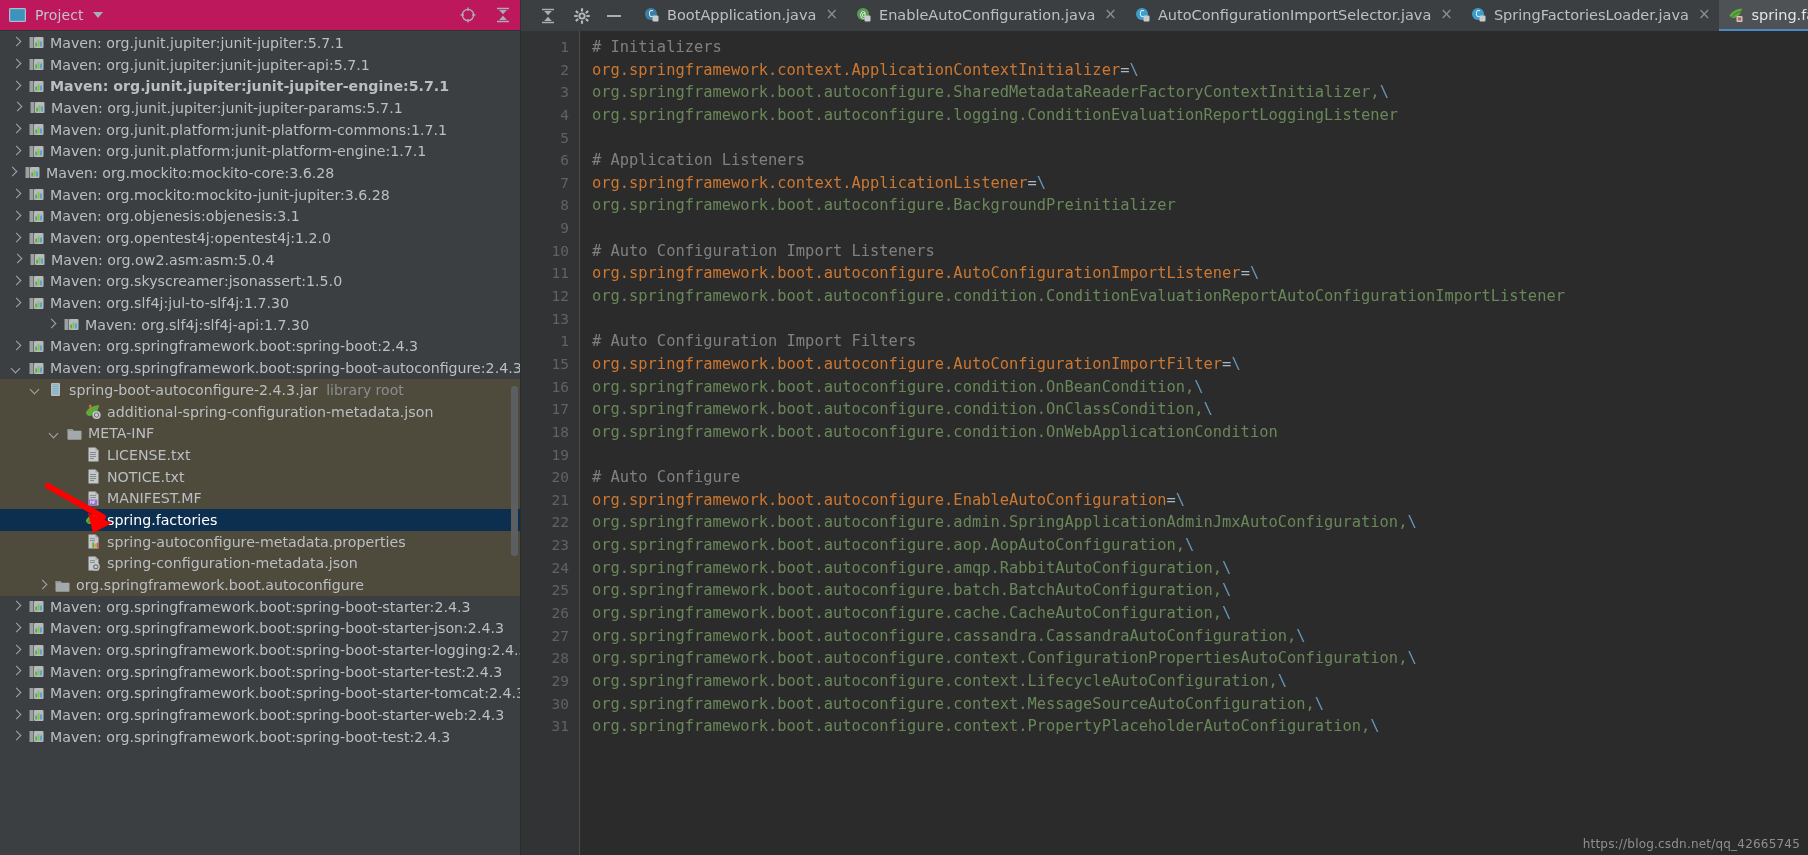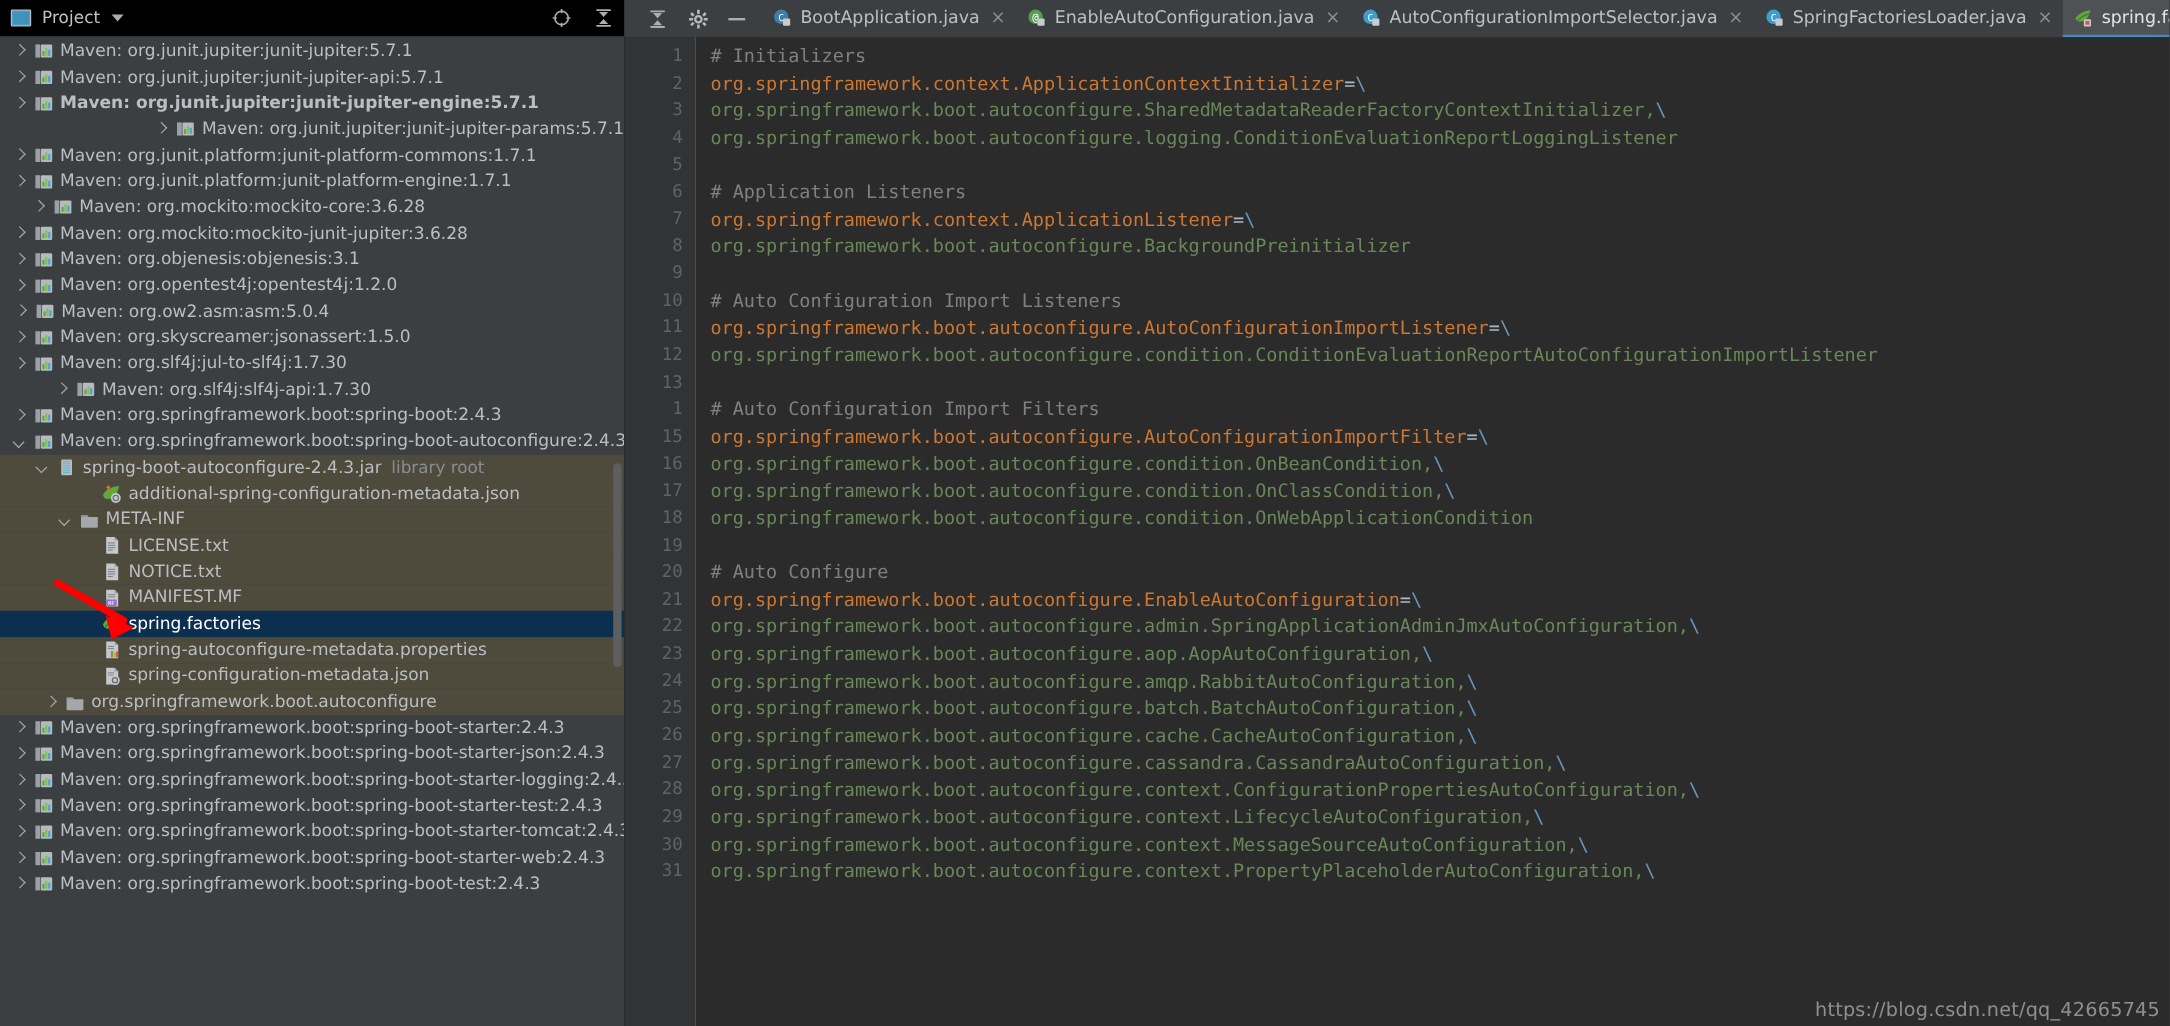--- a/index.html
+++ b/index.html
@@ -21,21 +21,21 @@
 
   
   .topbar {
     display: flex; align-items: stretch;
     height: 31px; min-height: 31px;
     background: #3c3f41;
   }
   .tool-head {
     width: 520px; min-width: 520px;
     display: flex; align-items: center;
-    background: #000000;
+    background: #be185d;
     border-bottom: 1px solid #323232;
     box-sizing: border-box;
     padding-left: 9px;
     position: relative;
     text-align: right;
   }
   .proj-icon {
     width: 17px; height: 14px;
     border: 1.5px solid #b8bcc0;
     border-radius: 1px;
@@ -211,21 +211,21 @@
   .c-eq  { color: #a9b7c6; }
 
   
   .marker-stripe {
     position: absolute; right: 0; top: 0; bottom: 0;
     width: 12px; background: #2b2b2b;
   }
 
   .watermark {
     position: absolute; right: 8px; bottom: 4px;
-    color: #8d9093; font-size: 16px;
+    color: #8d9093; font-size: 12px;
     font-family: "DejaVu Sans", "Liberation Sans", sans-serif;
     letter-spacing: .2px;
     pointer-events: none;
   }
 </style>
 </head>
 <body>
 
 <div id="app">
 
@@ -388,21 +388,21 @@
             <svg width="17" height="17" viewBox="0 0 17 17">
               <rect x="1.5" y="3" width="4" height="11" fill="#9aa0a4"></rect>
               <rect x="6" y="3" width="9.5" height="11" rx="1" fill="#b6babd"></rect>
               <rect x="7.3" y="8.5" width="1.8" height="4" fill="#5fa83c"></rect>
               <rect x="9.7" y="6.2" width="1.8" height="6.3" fill="#7ec352"></rect>
               <rect x="12.1" y="7.5" width="1.8" height="5" fill="#4aa3d6"></rect>
             </svg>
           </span>
           <span class="rlabel">Maven: org.junit.jupiter:junit-jupiter-engine:5.7.1</span>
         </div>
-        <div class="row" style="padding-left: 12px; justify-content: flex-end;">
+        <div class="row" style="padding-left: 12px;">
           <span class="arrow right"></span>
           <span class="ficon">
             <svg width="17" height="17" viewBox="0 0 17 17">
               <rect x="1.5" y="3" width="4" height="11" fill="#9aa0a4"></rect>
               <rect x="6" y="3" width="9.5" height="11" rx="1" fill="#b6babd"></rect>
               <rect x="7.3" y="8.5" width="1.8" height="4" fill="#5fa83c"></rect>
               <rect x="9.7" y="6.2" width="1.8" height="6.3" fill="#7ec352"></rect>
               <rect x="12.1" y="7.5" width="1.8" height="5" fill="#4aa3d6"></rect>
             </svg>
           </span>
@@ -427,21 +427,21 @@
             <svg width="17" height="17" viewBox="0 0 17 17">
               <rect x="1.5" y="3" width="4" height="11" fill="#9aa0a4"></rect>
               <rect x="6" y="3" width="9.5" height="11" rx="1" fill="#b6babd"></rect>
               <rect x="7.3" y="8.5" width="1.8" height="4" fill="#5fa83c"></rect>
               <rect x="9.7" y="6.2" width="1.8" height="6.3" fill="#7ec352"></rect>
               <rect x="12.1" y="7.5" width="1.8" height="5" fill="#4aa3d6"></rect>
             </svg>
           </span>
           <span class="rlabel">Maven: org.junit.platform:junit-platform-engine:1.7.1</span>
         </div>
-        <div class="row" style="padding-left: 27px;">
+        <div class="row" style="padding-left: 7px;">
           <span class="arrow right"></span>
           <span class="ficon">
             <svg width="17" height="17" viewBox="0 0 17 17">
               <rect x="1.5" y="3" width="4" height="11" fill="#9aa0a4"></rect>
               <rect x="6" y="3" width="9.5" height="11" rx="1" fill="#b6babd"></rect>
               <rect x="7.3" y="8.5" width="1.8" height="4" fill="#5fa83c"></rect>
               <rect x="9.7" y="6.2" width="1.8" height="6.3" fill="#7ec352"></rect>
               <rect x="12.1" y="7.5" width="1.8" height="5" fill="#4aa3d6"></rect>
             </svg>
           </span>

